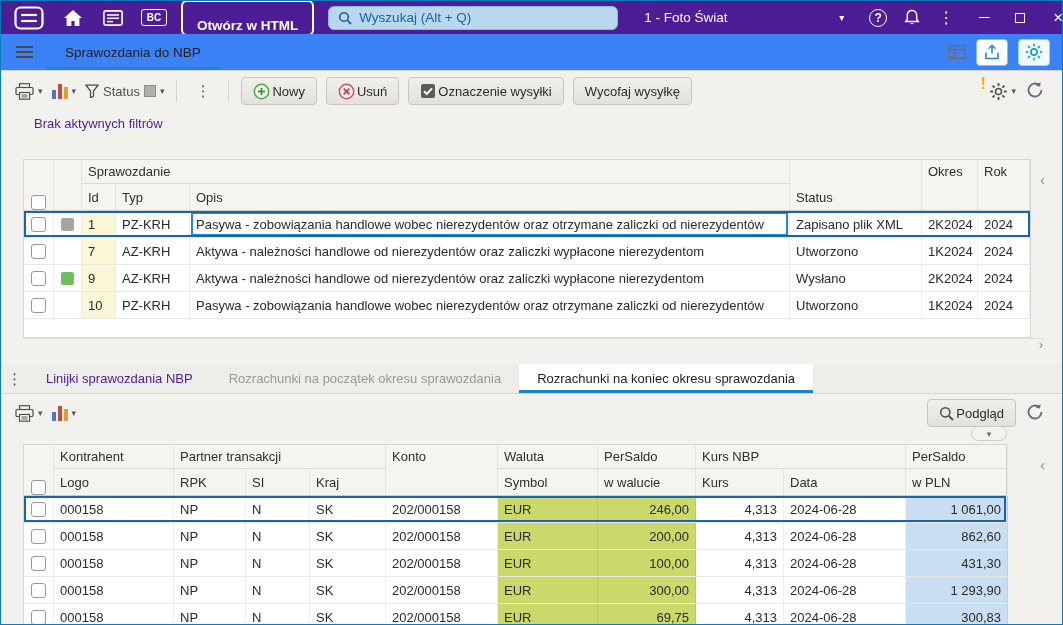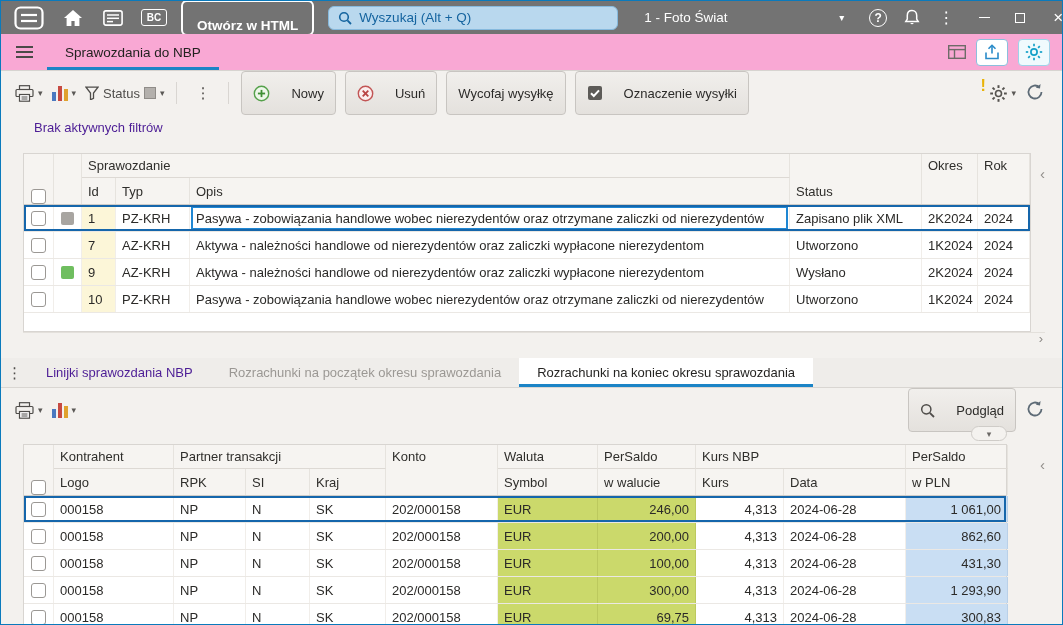--- a/index.html
+++ b/index.html
@@ -1,42 +1,42 @@
 <!DOCTYPE html>
 <html><head>
 <meta charset="utf-8">
 <style>
   *{box-sizing:border-box;margin:0;padding:0}
   html,body{width:1063px;height:625px;overflow:hidden}
   body{font-family:"Liberation Sans",sans-serif;font-size:13px;color:#2b2a28;background:#fff}
   .window{width:1063px;height:625px;border:1px solid #0a7abc;display:flex;flex-direction:column;background:#f3f1ee;overflow:hidden}
 
   
-  .titlebar{flex:0 0 33px;background:#737373;display:flex;align-items:center;color:#fff;padding-left:6px;overflow:hidden}
+  .titlebar{flex:0 0 33px;background:#4c1d95;display:flex;align-items:center;color:#fff;padding-left:6px;overflow:hidden}
   .tb-btn{display:flex;align-items:center;justify-content:center;height:33px;cursor:default;flex:0 0 auto}
   .app-logo{width:44px;margin-right:10px}
   .ico24{width:24px;margin-right:16px}
   .bc-badge{flex:0 0 auto;width:26px;height:17px;border:1px solid #fff;border-radius:3px;font-size:10px;font-weight:bold;display:flex;align-items:center;justify-content:center;margin-right:14px}
   .open-html{flex:0 0 auto;height:24px;border:2px solid #fff;border-radius:6px;background:transparent;color:#fff;font-family:inherit;font-size:13.5px;font-weight:bold;padding:16px 14px;margin-right:14px;white-space:nowrap}
   .searchbox{flex:0 0 auto;width:290px;height:24px;background:#b9d8ee;border:1px solid #86b9dd;border-radius:6px;display:flex;align-items:center;gap:7px;padding:0 9px;margin-right:26px}
   .searchbox input{flex:1;border:none;background:transparent;outline:none;font-family:inherit;font-size:13.5px;color:#15649f}
   .searchbox input::placeholder{color:#15649f;opacity:1}
   .company{flex:0 0 auto;width:200px;height:33px;display:flex;align-items:center;justify-content:space-between;margin-right:20px;font-size:13.5px}
   .chev{font-size:10px;line-height:1;color:inherit}
   .q-circle{width:18px;height:18px;border:1.5px solid #fff;border-radius:50%;display:flex;align-items:center;justify-content:center;font-size:12px;font-weight:bold}
   .ico28{width:28px;margin-right:6px}
   .kebab{font-size:16px;line-height:1}
   .win-controls{margin-left:auto;display:flex;height:33px}
   .wc{width:36px;height:33px;display:flex;align-items:center;justify-content:center}
   .wc.close{width:40px;font-size:17px}
   .min-glyph{display:block;width:11px;height:0;border-top:1.6px solid #fff}
   .max-glyph{display:block;width:10px;height:10px;border:1.4px solid #fff}
 
   
-  .tabrow{flex:0 0 37px;background:#f9a8d4;border-bottom:1px solid #d7d4d0;display:flex;align-items:stretch}
+  .tabrow{flex:0 0 37px;background:#3b82f6;border-bottom:1px solid #d7d4d0;display:flex;align-items:stretch}
   .hamburger{width:46px;display:flex;flex-direction:column;gap:3px;align-items:center;justify-content:center}
   .hamburger i{display:block;width:17px;height:2px;background:#4b4a48}
   .main-tab{position:relative;display:flex;align-items:center;padding:0 18px;color:#232220;font-size:13.5px}
   .main-tab::after{content:"";position:absolute;left:0;right:0;bottom:0;height:3px;background:#1b84c6}
   .tabrow-right{margin-left:auto;display:flex;align-items:center;gap:10px;padding-right:12px}
   .sq-btn{width:32px;height:27px;border-radius:4px;display:flex;align-items:center;justify-content:center}
   .sq-btn.share{border:1px solid #8cbfdd;background:#fff}
   .sq-btn.settings{border:1px solid #9ed2e8;background:#f0fafd}
 
   
@@ -44,31 +44,31 @@
   .tool{display:flex;align-items:center;gap:4px;color:#4f4d4a}
   .chev-dark{font-size:9px;color:#5a5855;line-height:1}
   .chart-ico{display:inline-flex;align-items:flex-end;gap:2px;height:15px}
   .chart-ico i{display:block;width:4px}
   .chart-ico .b1{height:9px;background:#4a79c0}
   .chart-ico .b2{height:15px;background:#c64a42}
   .chart-ico .b3{height:12px;background:#e0a22e}
   .status-sq{width:12px;height:12px;background:#b3b0ac;border:1px solid #8f8c88}
   .vsep{width:1px;height:22px;background:#d9d6d2;margin:0 3px}
   .kebab-dark{font-size:15px;color:#4f4d4a;padding:0 6px}
-  .tbtn{height:44px;display:inline-flex;align-items:center;gap:21px;padding:0 11px;border:1px solid #c8c5c1;border-radius:4px;background:linear-gradient(#f1efec,#e4e1dd);font-family:inherit;font-size:13px;color:#2c2b29;white-space:nowrap}
+  .tbtn{height:28px;display:inline-flex;align-items:center;gap:2px;padding:0 11px;border:1px solid #c8c5c1;border-radius:4px;background:linear-gradient(#f1efec,#e4e1dd);font-family:inherit;font-size:13px;color:#2c2b29;white-space:nowrap}
   .toolbar-right{margin-left:auto;display:flex;align-items:center;gap:10px;padding-right:4px}
   .gear-wrap{position:relative;display:flex;align-items:center;gap:3px}
   .warn{position:absolute;left:-9px;top:-7px;font-size:16px;font-weight:900;color:#e9b308}
 
   
   .filter-info{flex:0 0 24px;display:flex;align-items:center;padding-left:33px;color:#4c1d95}
 
   
   .gwrap{position:relative;margin-left:22px;width:1022px}
-  .grid1-wrap{margin-top:14px}
+  .grid1-wrap{margin-top:24px}
   .gbox{background:#fff;border:1px solid #d8d5d1}
   .g1-box{width:1008px}
   .g2-box{width:984px}
   .band-chevron{position:absolute;right:0;top:12px;font-size:15px;color:#918e8a}
   .hscroll{width:1022px;height:12px;display:flex;align-items:center;justify-content:flex-end;padding-right:2px;color:#8d8a86;font-size:13px;border-top:1px solid #e3e0db;background:#f3f1ee}
 
   .g1-header,.g1-row{display:grid;grid-template-columns:30px 28px 34px 74px 1fr 132px 56px 52px}
   .g2-header,.g2-row{display:grid;grid-template-columns:30px 120px 72px 64px 76px 112px 100px 98px 88px 122px 102px}
   .g1-header,.g2-header{grid-template-rows:24px 26px;background:#f6f4f1;border-bottom:1px solid #cfccc8;color:#2f2e2b}
   .hc{display:flex;align-items:center;padding:0 6px;border-right:1px solid #e6e3de;white-space:nowrap;overflow:hidden}
@@ -250,28 +250,28 @@
     </button>
     <button class="tbtn">
       <svg width="17" height="17" viewBox="0 0 17 17">
           <circle cx="8.5" cy="8.5" r="7.2" fill="#fbeeee" stroke="#c25555" stroke-width="1.4"></circle>
           <line x1="5.7" y1="5.7" x2="11.3" y2="11.3" stroke="#b94444" stroke-width="1.8"></line>
           <line x1="11.3" y1="5.7" x2="5.7" y2="11.3" stroke="#b94444" stroke-width="1.8"></line>
         </svg>
       <span>Usuń</span>
     </button>
     <button class="tbtn">
-      <span>Wycofaj wysyłkę</span>
-    </button>
-    <button class="tbtn">
       <svg width="16" height="16" viewBox="0 0 16 16">
           <rect x="1" y="1" width="14" height="14" rx="2" fill="#5d5b58"></rect>
           <path d="M4 8.3 6.8 11 12 5.4" fill="none" stroke="#fff" stroke-width="2"></path>
         </svg>
       <span>Oznaczenie wysyłki</span>
+    </button>
+    <button class="tbtn">
+      <span>Wycofaj wysyłkę</span>
     </button>
     <div class="toolbar-right">
       <div class="gear-wrap">
         <span class="warn">!</span>
         <svg width="19" height="19" viewBox="0 0 19 19">
             <circle cx="9.5" cy="9.5" r="3" fill="none" stroke="#55534f" stroke-width="1.6"></circle>
             <g stroke="#55534f" stroke-width="2">
               <line x1="9.5" y1="1.2" x2="9.5" y2="4"></line>
               <line x1="9.5" y1="15" x2="9.5" y2="17.8"></line>
               <line x1="1.2" y1="9.5" x2="4" y2="9.5"></line>

